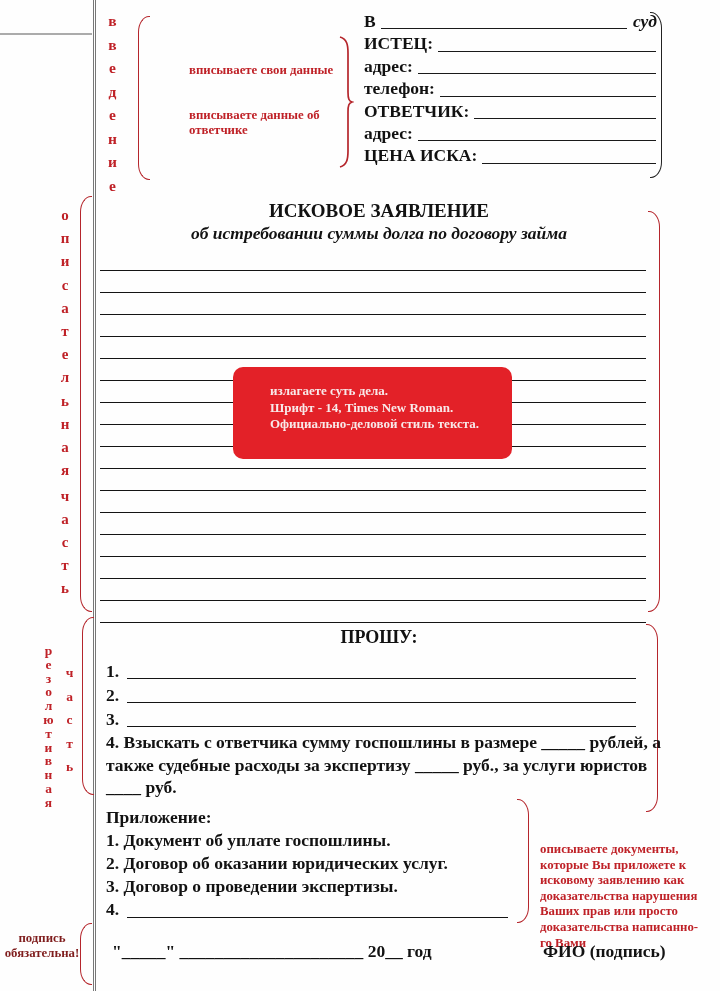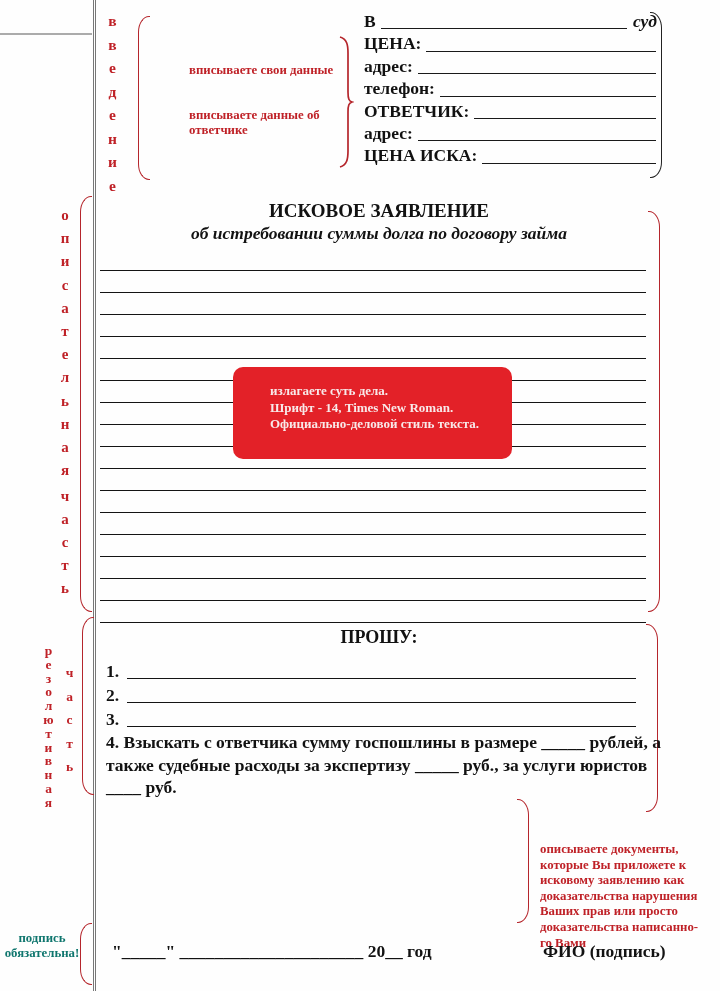--- a/index.html
+++ b/index.html
@@ -71,21 +71,21 @@
   .prosu-row .blank{flex:1;border-bottom:1.6px solid #141414;margin:0 0 3px 8px;height:0;}
   .prosu-item4{left:106px;top:731px;width:558px;font-weight:bold;font-size:17.5px;line-height:22.5px;}
 
   
   .attach{left:106px;top:806px;width:402px;font-weight:bold;font-size:17.5px;line-height:23px;}
   .attach .frow4{display:flex;align-items:flex-end;height:23px;}
   .attach .frow4 .blank{flex:1;border-bottom:1.6px solid #141414;margin:0 0 3px 8px;height:0;}
   .att-note{left:540px;top:811px;width:176px;color:#bf2127;font-weight:bold;font-size:12.8px;line-height:15.6px;white-space:pre-line;margin-top:31px;}
 
   
-  .sig-note{left:2px;top:931px;width:80px;text-align:center;color:#0f766e;font-weight:bold;font-size:12.8px;line-height:15px;white-space:pre-line;}
+  .sig-note{left:2px;top:931px;width:80px;text-align:center;color:#7f1d1d;font-weight:bold;font-size:12.8px;line-height:15px;white-space:pre-line;}
   .dateline{left:112px;top:941px;font-weight:bold;font-size:17.5px;white-space:nowrap;}
   .fio{left:543px;top:941px;font-weight:bold;font-size:17.5px;white-space:nowrap;}
 
   .curly-svg{position:absolute;left:338px;top:36px;}
 </style>
 </head>
 <body>
 
 <div id="page">
 
@@ -101,21 +101,21 @@
     <path d="M2,1 C9,3 10,9 10,17 L10,56 C10,63 11,65 14,66 C11,67 10,69 10,76 L10,115 C10,123 9,129 2,131" fill="none" stroke="#b5262c" stroke-width="1.7"></path>
   </svg>
 
   <div class="abs fields">
     <div class="frow">
       <span class="lbl">В</span>
       <span class="blank"></span>
       <span class="sfx">суд</span>
     </div>
     <div class="frow">
-      <span class="lbl">ЦЕНА:</span>
+      <span class="lbl">ИСТЕЦ:</span>
       <span class="blank"></span>
     </div>
     <div class="frow">
       <span class="lbl">адрес:</span>
       <span class="blank"></span>
     </div>
     <div class="frow">
       <span class="lbl">телефон:</span>
       <span class="blank"></span>
     </div>
@@ -185,20 +185,30 @@
       <span>2.</span>
       <span class="blank"></span>
     </div>
     <div class="prosu-row">
       <span>3.</span>
       <span class="blank"></span>
     </div>
   </div>
   <div class="abs prosu-item4">4. Взыскать с ответчика сумму госпошлины в размере _____ рублей, а также судебные расходы за экспертизу _____ руб., за услуги юристов ____ руб.</div>
 
+  <div class="abs attach">
+    <div>Приложение:</div>
+    <div>1. Документ об уплате госпошлины.</div>
+    <div>2. Договор об оказании юридических услуг.</div>
+    <div>3. Договор о проведении экспертизы.</div>
+    <div class="frow4">
+      <span>4.</span>
+      <span class="blank"></span>
+    </div>
+  </div>
   <div class="brr att-brr"></div>
   <div class="abs att-note">описываете документы,
 которые Вы приложете к
 исковому заявлению как
 доказательства нарушения
 Ваших прав или просто
 доказательства написанно-
 го Вами</div>
 
   <div class="abs sig-note">подпись

